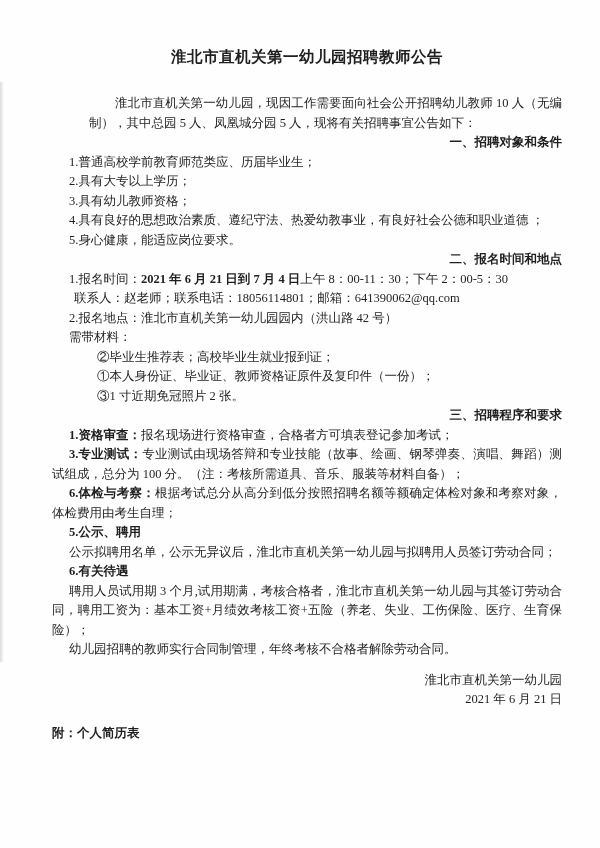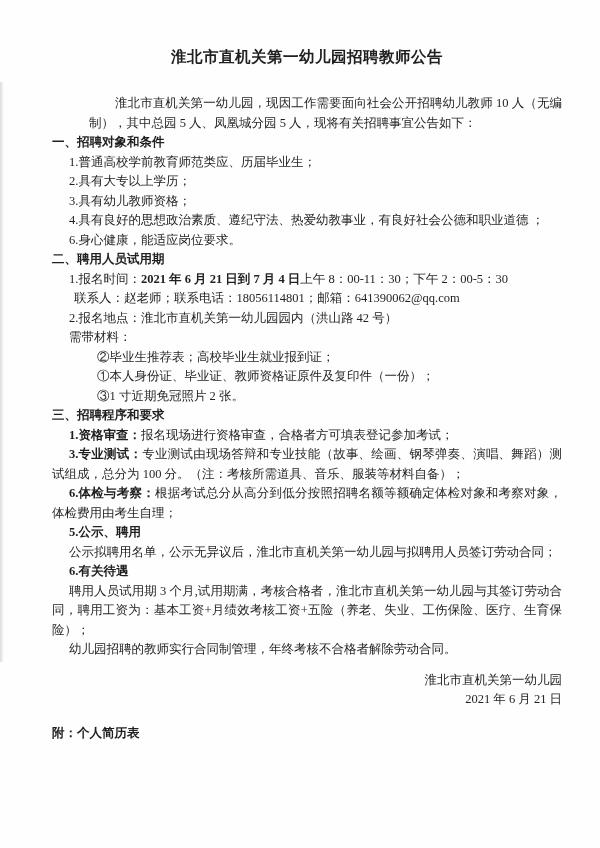--- a/index.html
+++ b/index.html
@@ -35,21 +35,21 @@
     line-height: 26px;
     letter-spacing: 0.5px;
   }
   .doc p {
     margin: 0;
     font-size: 12.5px;
     line-height: 19.5px;
     text-align: justify;
     word-break: break-all;
   }
-  .doc p.h    { font-weight: bold; text-indent: 0; text-align: left; }
+  .doc p.h    { font-weight: bold; text-indent: 0; text-align: right; }
   .doc p.t1   { text-indent: 17px; }
   .doc p.t2   { text-indent: 26px; margin-left: 37px; }
   .doc p.ct   { text-indent: 22px; }
   .doc p.sub  { text-indent: 45px; }
   .doc span.b { font-weight: bold; }
   .doc p.sig  { text-align: right; text-indent: 0; }
   .doc p.sig-first { margin-top: 11px; }
   .doc p.attach { font-weight: bold; text-align: left; text-indent: 0; margin-top: 14px; }
 </style>
 </head>
@@ -61,22 +61,22 @@
   <h1 class="doc-title">淮北市直机关第一幼儿园招聘教师公告</h1>
 
   <div class="doc">
     <div id="para-list">
         <p class="t2"><span>淮北市直机关第一幼儿园，现因工作需要面向社会公开招聘幼儿教师 10 人（无编制），其中总园 5 人、凤凰城分园 5 人，现将有关招聘事宜公告如下：</span></p>
         <p class="h"><span class="b">一、招聘对象和条件</span></p>
         <p class="t1"><span>1.普通高校学前教育师范类应、历届毕业生；</span></p>
         <p class="t1"><span>2.具有大专以上学历；</span></p>
         <p class="t1"><span>3.具有幼儿教师资格；</span></p>
         <p class="t1"><span>4.具有良好的思想政治素质、遵纪守法、热爱幼教事业，有良好社会公德和职业道德 ；</span></p>
-        <p class="t1"><span>6.身心健康，能适应岗位要求。</span></p>
-        <p class="h"><span class="b">二、聘用人员试用期</span></p>
+        <p class="t1"><span>5.身心健康，能适应岗位要求。</span></p>
+        <p class="h"><span class="b">二、报名时间和地点</span></p>
         <p class="t1"><span>1.报名时间：</span><span class="b">2021 年 6 月 21 日到 7 月 4 日</span><span>上午 8：00-11：30；下午 2：00-5：30</span></p>
         <p class="ct"><span>联系人：赵老师；联系电话：18056114801；邮箱：641390062@qq.com</span></p>
         <p class="t1"><span>2.报名地点：淮北市直机关第一幼儿园园内（洪山路 42 号）</span></p>
         <p class="t1"><span>需带材料：</span></p>
         <p class="sub"><span>②毕业生推荐表；高校毕业生就业报到证；</span></p>
         <p class="sub"><span>①本人身份证、毕业证、教师资格证原件及复印件（一份）；</span></p>
         <p class="sub"><span>③1 寸近期免冠照片 2 张。</span></p>
         <p class="h"><span class="b">三、招聘程序和要求</span></p>
         <p class="t1"><span class="b">1.资格审查：</span><span>报名现场进行资格审查，合格者方可填表登记参加考试；</span></p>
         <p class="t1"><span class="b">3.专业测试：</span><span>专业测试由现场答辩和专业技能（故事、绘画、钢琴弹奏、演唱、舞蹈）测试组成，总分为 100 分。（注：考核所需道具、音乐、服装等材料自备）；</span></p>

